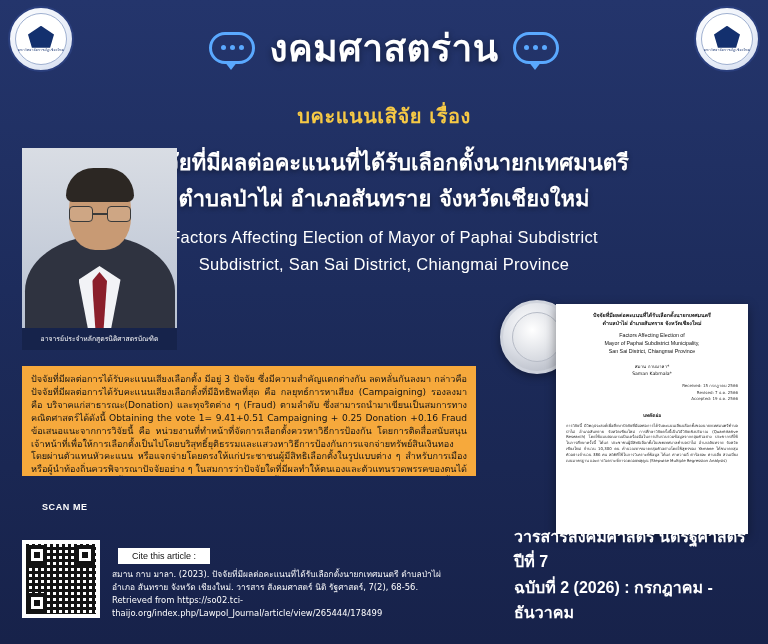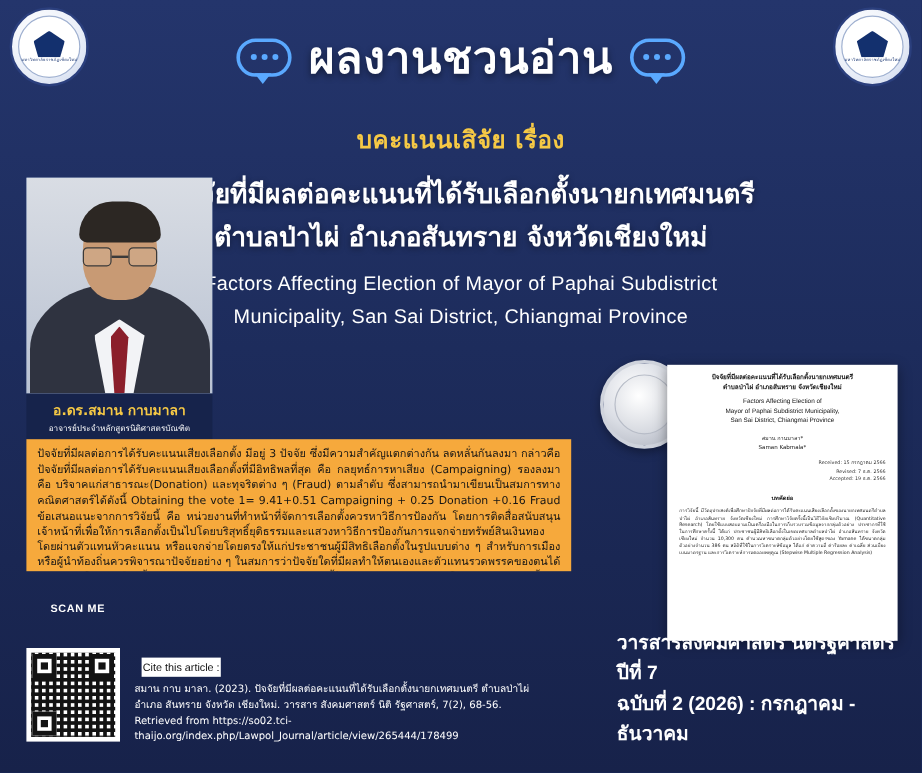--- a/index.html
+++ b/index.html
@@ -240,21 +240,21 @@
   .qr .eye.bl { left: 1px; bottom: 1px; }
   .qr .eye::after {
     content: ""; position: absolute; inset: 3px; background: #000;
   }
 
   
   .cite-tab {
     position: absolute; left: 118px; top: 548px;
     background: #ffffff; color: #111;
     font-family: "Liberation Sans", sans-serif; font-size: 9px;
-    padding: 3px 1px;
+    padding: 3px 14px;
   }
   .cite-text {
     position: absolute; left: 112px; top: 568px; width: 330px;
     color: #ffffff;
     font-family: "DejaVu Sans", sans-serif;
     font-size: 8.4px; line-height: 1.55;
   }
 
   
   .journal {
@@ -282,52 +282,51 @@
       <div class="tiny">มหาวิทยาลัยราชภัฏเชียงใหม่</div>
     </div>
   </div>
 
   <div class="header">
     <span class="bubble">
       <i></i>
         <i></i>
         <i></i>
     </span>
-    <span class="main-title">ผลงานชวนอ่าน</span>
+    <span class="main-title">งคมศาสตร่าน</span>
     <span class="bubble">
       <i></i>
         <i></i>
         <i></i>
     </span>
   </div>
 
   <div class="sub-wrap">
     <div class="sub-label">บคะแนนเสิจัย เรื่อง</div>
     <div class="th-title">ปัจจัยที่มีผลต่อคะแนนที่ได้รับเลือกตั้งนายกเทศมนตรี</div>
     <div class="th-title" style="margin-top:2px">ตำบลป่าไผ่  อำเภอสันทราย จังหวัดเชียงใหม่</div>
     <div class="en-title">Factors Affecting Election of Mayor of Paphai Subdistrict</div>
-    <div class="en-title" style="margin-top:0">Municipality, San Sai District, Chiangmai Province</div>
+    <div class="en-title" style="margin-top:0">Subdistrict, San Sai District, Chiangmai Province</div>
   </div>
 
   <div class="photo-frame">
     <div class="photo-bg"></div>
     <div class="suit"></div>
     <div class="shirt"></div>
     <div class="tie"></div>
     <div class="head"></div>
     <div class="hair"></div>
     <div class="glasses">
       <span class="lens l"></span>
         <span class="bridge"></span>
         <span class="lens r"></span>
     </div>
   </div>
 
   <div class="name-bar">
-    <div class="nm">อ.ดร.สมาน  กาบมาลา</div>
     <div class="pos">อาจารย์ประจำหลักสูตรนิติศาสตรบัณฑิต</div>
   </div>
 
   <div class="abstract">ปัจจัยที่มีผลต่อการได้รับคะแนนเสียงเลือกตั้ง มีอยู่ 3 ปัจจัย ซึ่งมีความสำคัญแตกต่างกัน ลดหลั่นกันลงมา กล่าวคือ ปัจจัยที่มีผลต่อการได้รับคะแนนเสียงเลือกตั้งที่มีอิทธิพลที่สุด คือ กลยุทธ์การหาเสียง (Campaigning) รองลงมาคือ บริจาคแก่สาธารณะ(Donation) และทุจริตต่าง ๆ (Fraud) ตามลำดับ ซึ่งสามารถนำมาเขียนเป็นสมการทางคณิตศาสตร์ได้ดังนี้ Obtaining the vote 1= 9.41+0.51 Campaigning + 0.25 Donation +0.16 Fraud ข้อเสนอแนะจากการวิจัยนี้ คือ หน่วยงานที่ทำหน้าที่จัดการเลือกตั้งควรหาวิธีการป้องกัน โดยการติดสื่อสนับสนุนเจ้าหน้าที่เพื่อให้การเลือกตั้งเป็นไปโดยบริสุทธิ์ยุติธรรมและแสวงหาวิธีการป้องกันการแจกจ่ายทรัพย์สินเงินทองโดยผ่านตัวแทนหัวคะแนน หรือแจกจ่ายโดยตรงให้แก่ประชาชนผู้มีสิทธิเลือกตั้งในรูปแบบต่าง ๆ สำหรับการเมืองหรือผู้นำท้องถิ่นควรพิจารณาปัจจัยอย่าง ๆ ในสมการว่าปัจจัยใดที่มีผลทำให้ตนเองและตัวแทนรวดพรรคของตนได้รับชัยชนะในการเลือกตั้ง สำหรับนักวิจัยควรนำวิธีการวิจัยนี้ไปขยายขอบเขตการวิจัยให้กว้างขวางมากขึ้นจนสามารถนำมาสร้างเป็นทฤษฎีทางการเมืองยุคใหม่ได้</div>
 
   <div class="coin">
     <div class="inner"></div>
   </div>
 
   <div class="paper">

